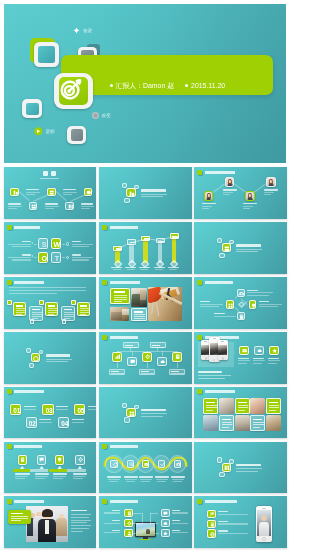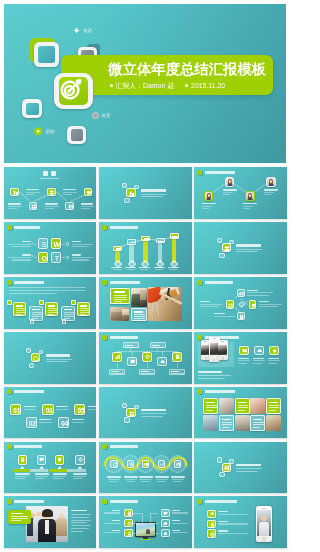--- a/index.html
+++ b/index.html
@@ -113,21 +113,20 @@
     </div>
 
     <div class="frame" style="left:18.3px;top:95.3px;width:19.7px;height:19.2px;border-radius:5px;padding:3.4px;">
       <i style="border-radius:2.2px;background:linear-gradient(135deg,#56c7cb,#3fa3ad);"></i>
     </div>
 
     <div class="frame" style="left:63.3px;top:121.9px;width:19px;height:18.2px;border-radius:5px;padding:3.3px;">
       <i style="border-radius:2.2px;background:linear-gradient(135deg,#8b9ca1,#707f85);"></i>
     </div>
 
-    <div class="hero-title" style="left:104.3px;top:56.6px;font-size:14.35px;line-height:16px;">微立体年度总结汇报模板</div>
 
     <div class="hero-meta" style="left:105.5px;top:78.3px;font-size:6.9px;line-height:7px;">
       <span class="bullet"></span>
       <span>汇报人：Damon 赵</span>
       <span class="gap" style="width:11px"></span>
       <span class="bullet"></span>
       <span>2015.11.20</span>
     </div>
 
     <div class="hero-tag" style="left:69px;top:23px;">

